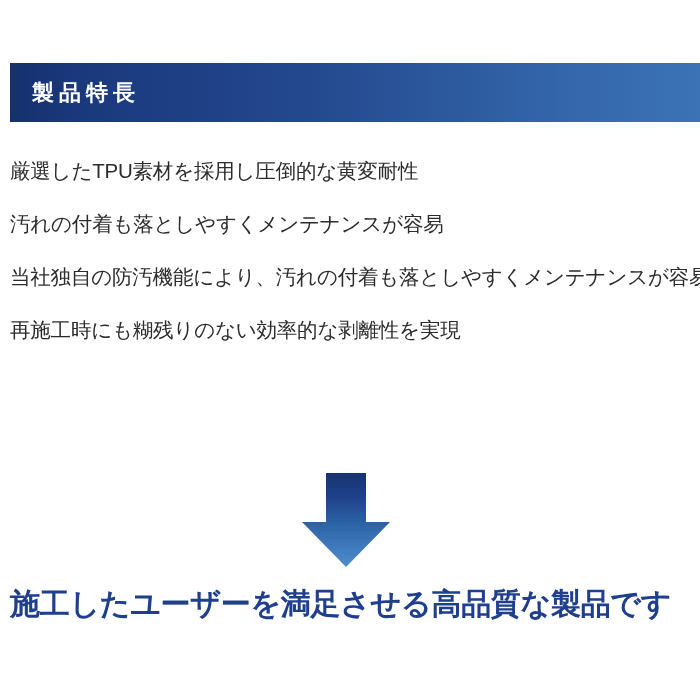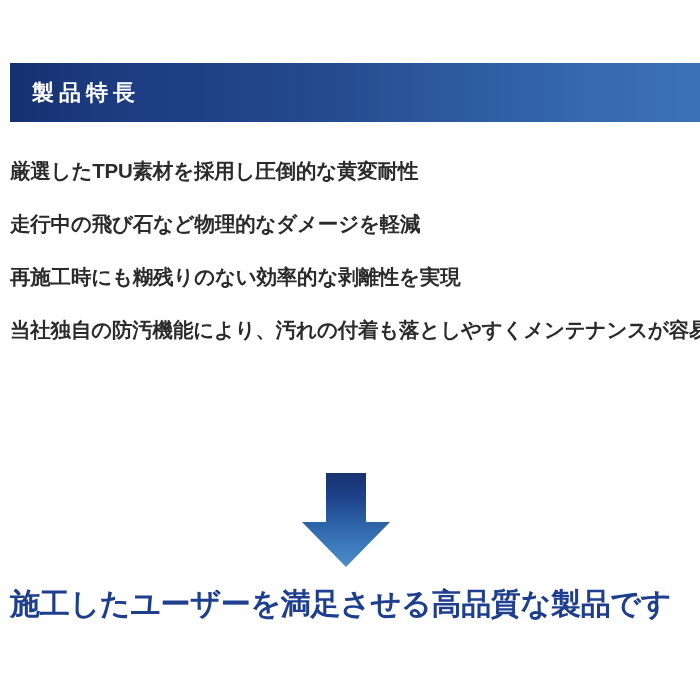--- a/index.html
+++ b/index.html
@@ -56,21 +56,21 @@
   
   .feature-list {
     position: absolute;
     left: 10px;
     top: 144px;
     width: 684px;
   }
   .feature-item {
     color: #2b2b2b;
     font-size: 20.5px;
-    font-weight: bold;
+    font-weight: normal;
     line-height: 53px;
     height: 53px;
     white-space: nowrap;
     letter-spacing: -0.2px;
   }
 
   
   .arrow-wrap {
     position: absolute;
     left: 298px;
@@ -102,23 +102,23 @@
 <body>
 
 <div class="page">
 
   <div class="section-header">
     <div class="section-header-title">製品特長</div>
   </div>
 
   <div class="feature-list">
     <div class="feature-item">厳選したTPU素材を採用し圧倒的な黄変耐性</div>
-    <div class="feature-item">走行中の飛び石など物理的なダメージを軽減</div>
+    <div class="feature-item">汚れの付着も落としやすくメンテナンスが容易</div>
+    <div class="feature-item">当社独自の防汚機能により、汚れの付着も落としやすくメンテナンスが容易</div>
     <div class="feature-item">再施工時にも糊残りのない効率的な剥離性を実現</div>
-    <div class="feature-item">当社独自の防汚機能により、汚れの付着も落としやすくメンテナンスが容易</div>
   </div>
 
   <div class="arrow-wrap">
     <svg class="arrow-svg" viewBox="0 0 96 100" xmlns="http://www.w3.org/2000/svg">
       <defs>
         <linearGradient id="arrowGrad" x1="0" y1="0" x2="0" y2="1">
           <stop offset="0%" stop-color="#17336f"></stop>
           <stop offset="25%" stop-color="#1e4189"></stop>
           <stop offset="55%" stop-color="#2d64a8"></stop>
           <stop offset="80%" stop-color="#3f7cbd"></stop>

